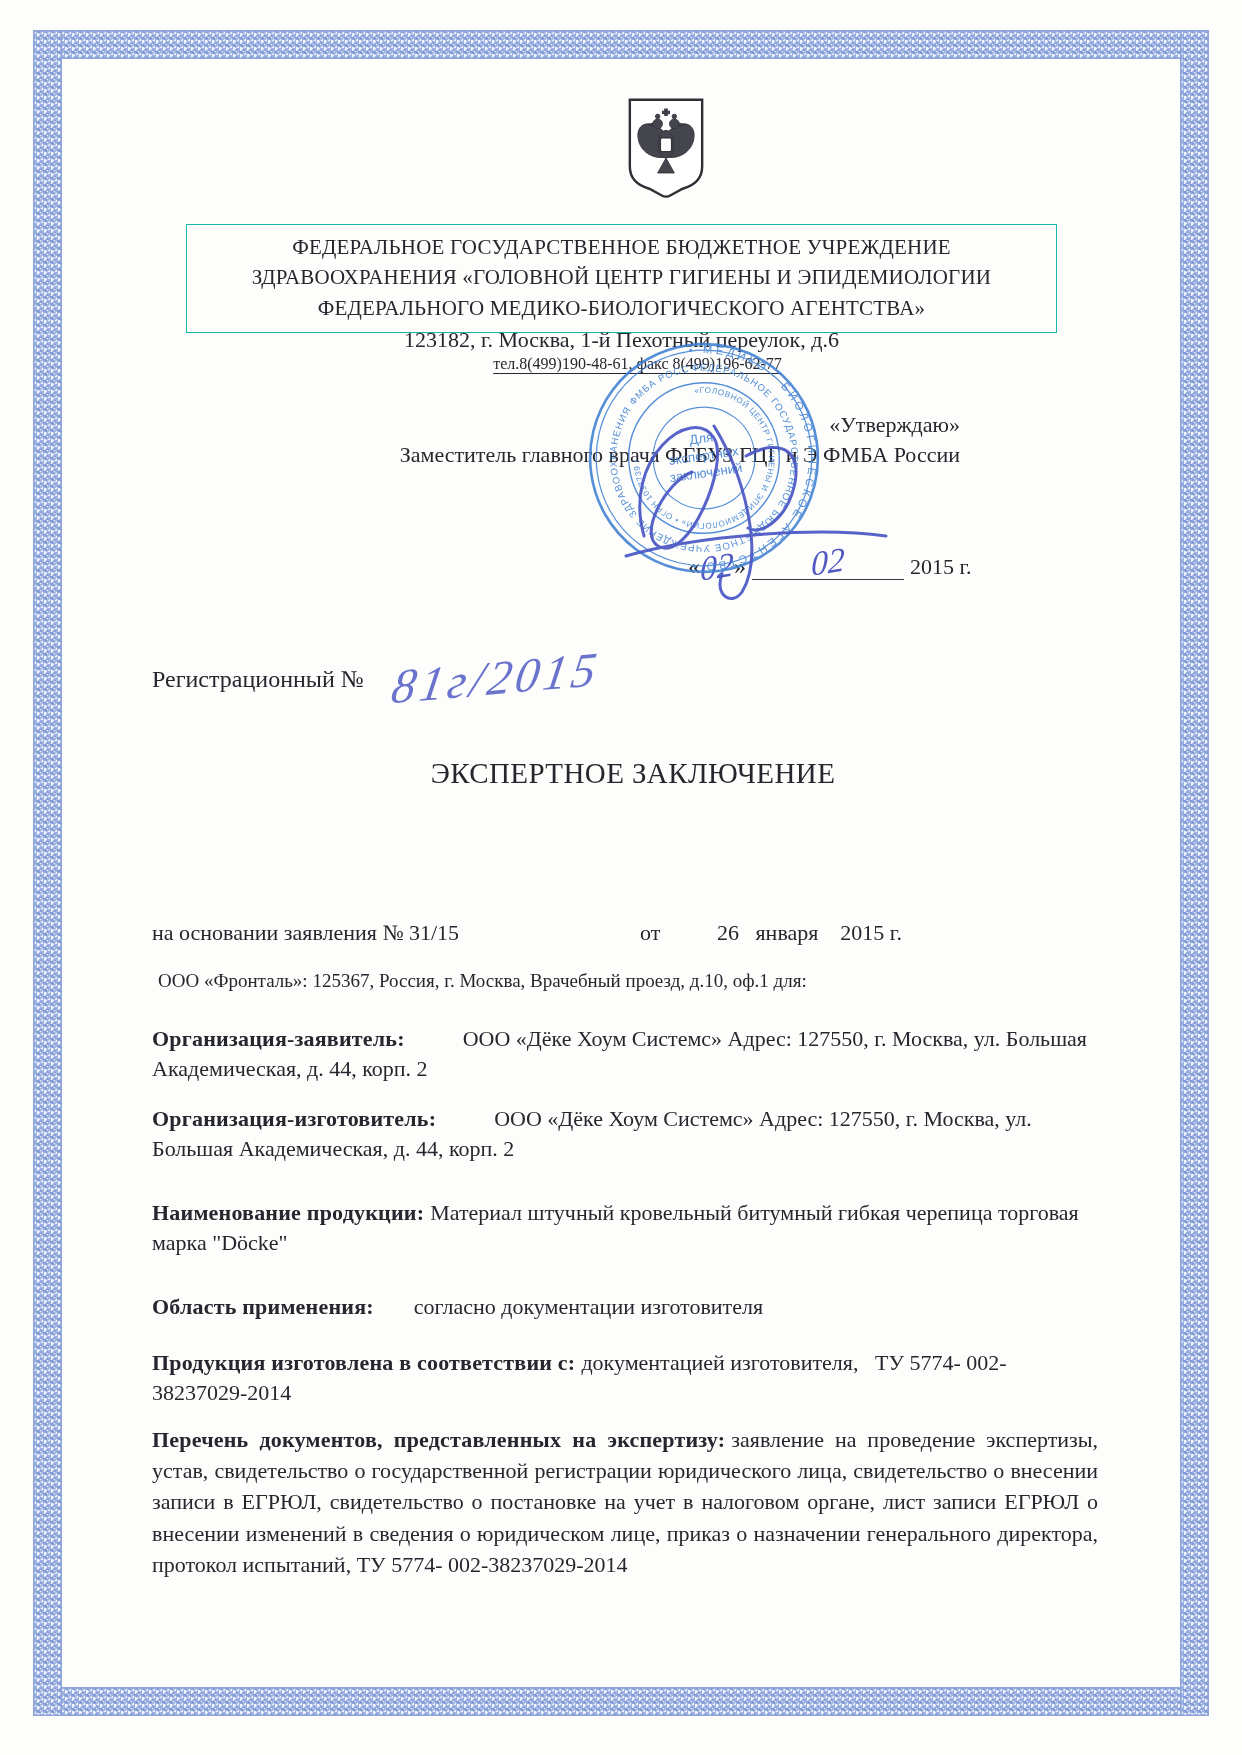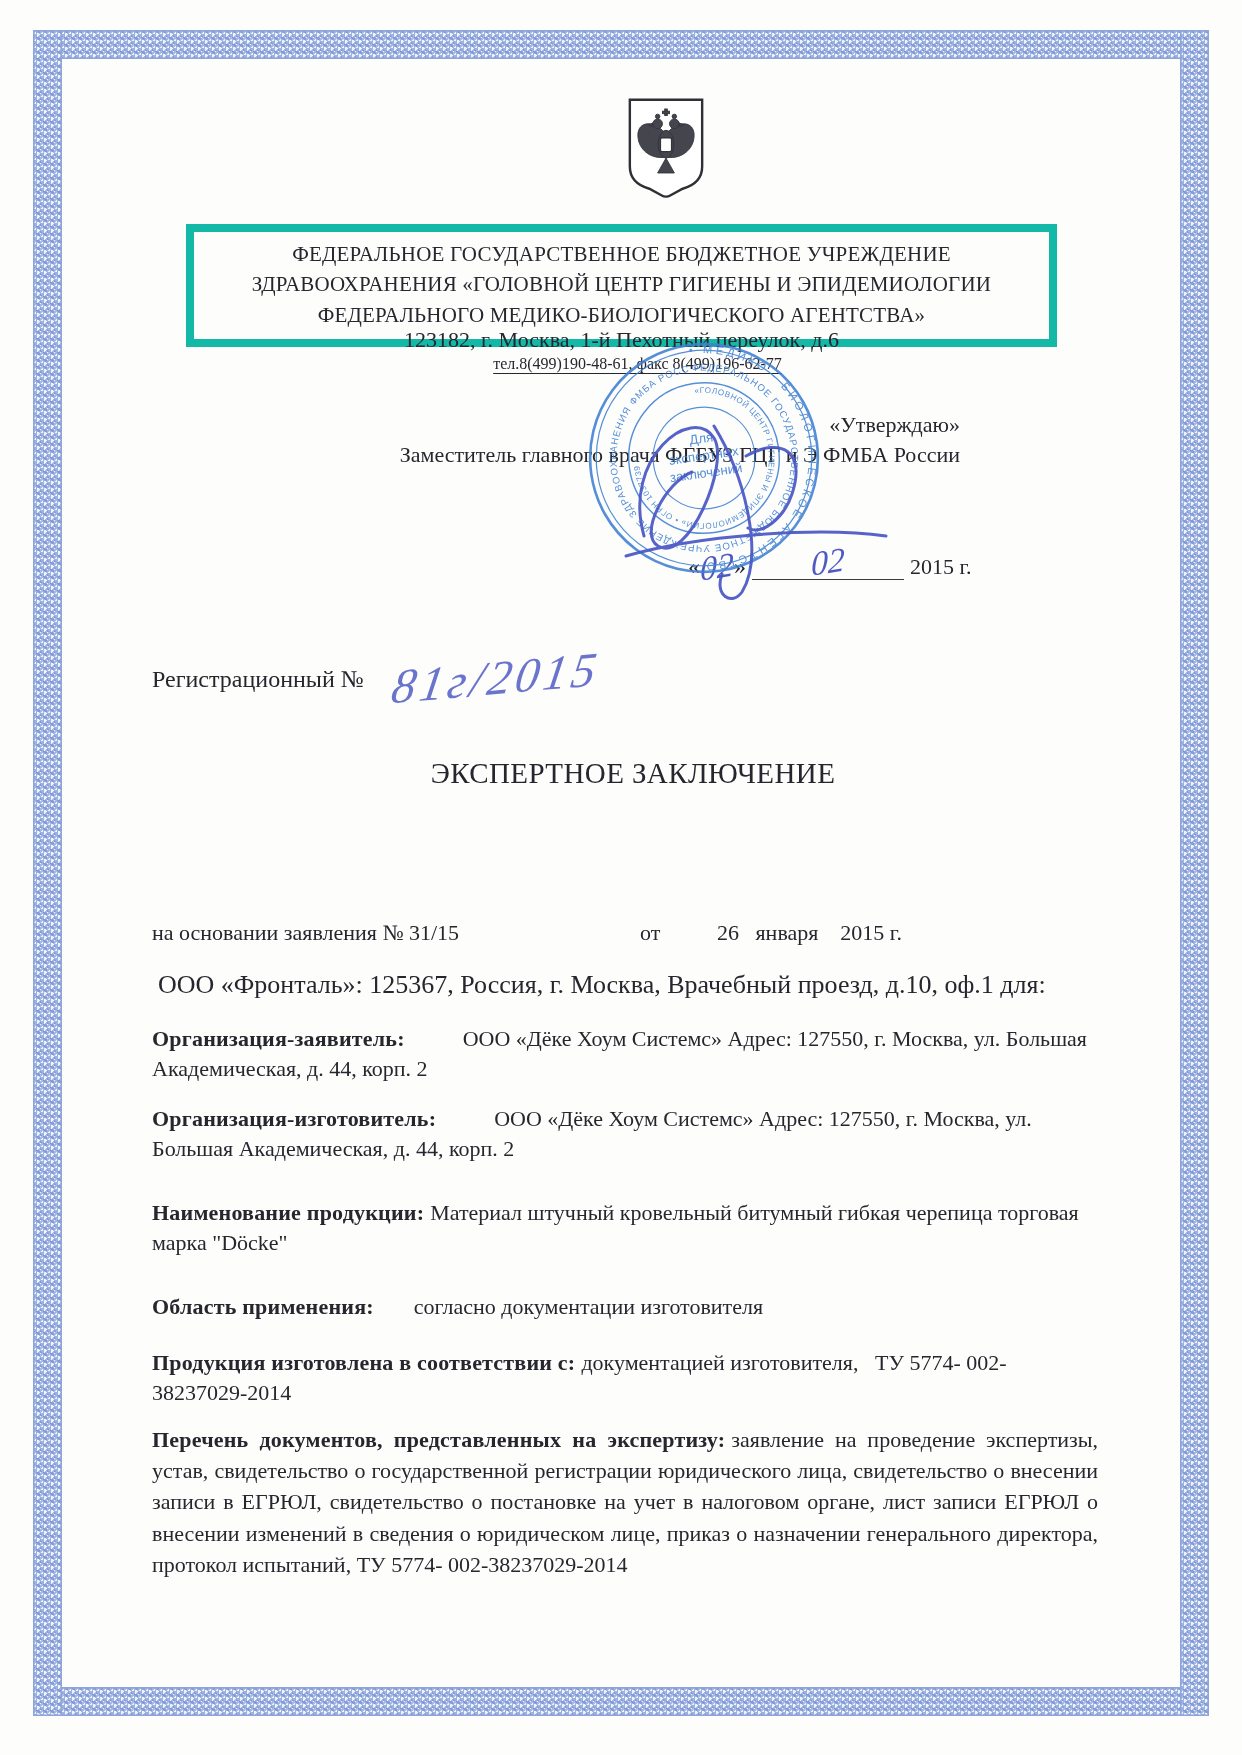--- a/index.html
+++ b/index.html
@@ -28,21 +28,21 @@
   .bstrip.left   { left: 33px; top: 30px;    width: 29px;   height: 1686px; }
   .bstrip.right  { left: 1180px; top: 30px;  width: 29px;   height: 1686px; }
 
   .abs { position: absolute; }
   .pre { white-space: pre-wrap; }
 
   
   .coat { left: 622px; top: 96px; width: 88px; height: 102px; }
   .orgbox {
     left: 186px; top: 224px; width: 871px;
-    border: 8px solid #14b8a6;
+    border: 1px solid #14b8a6;
     text-align: center;
     padding: 7px 14px 9px;
     font-size: 21px; line-height: 1.45; letter-spacing: .2px;
   }
   .addr  { left: 186px; top: 327px; width: 871px; text-align: center; font-size: 22px; }
   .phone { left: 202px; top: 355px; width: 871px; text-align: center; font-size: 16px; }
   .phone span { text-decoration: underline; text-underline-offset: 4px; }
 
   
   .utv    { left: 300px; top: 412px; width: 660px; text-align: right; font-size: 22px; }
@@ -83,21 +83,21 @@
   .subtitle {
     left: 171px; top: 796px; width: 901px; text-align: center;
     font-weight: bold; font-size: 21.5px; line-height: 1.38;
   }
   .subtitle .und { text-decoration: underline; text-underline-offset: 3px; }
 
   
   .basis { left: 152px; top: 912px; width: 945px; font-size: 22px; margin-top: 8px; }
   .basis .b2 { position: absolute; left: 488px; }
   .basis .b3 { position: absolute; left: 565px; }
-  .applicant { left: 158px; top: 970px; width: 940px; font-size: 26px; }
+  .applicant { left: 158px; top: 970px; width: 940px; font-size: 19px; }
 
   .field { left: 152px; width: 946px; font-size: 22px; line-height: 1.36; }
   .field b { letter-spacing: .2px; }
   .f0 { top: 1024px; }
   .f1 { top: 1104px; }
   .f2 { top: 1198px; }
   .f3 { top: 1292px; }
   .f4 { top: 1348px; }
   .f5 { top: 1424px; text-align: justify; line-height: 1.42; }
   .gap-lg { display: inline-block; width: 58px; }

